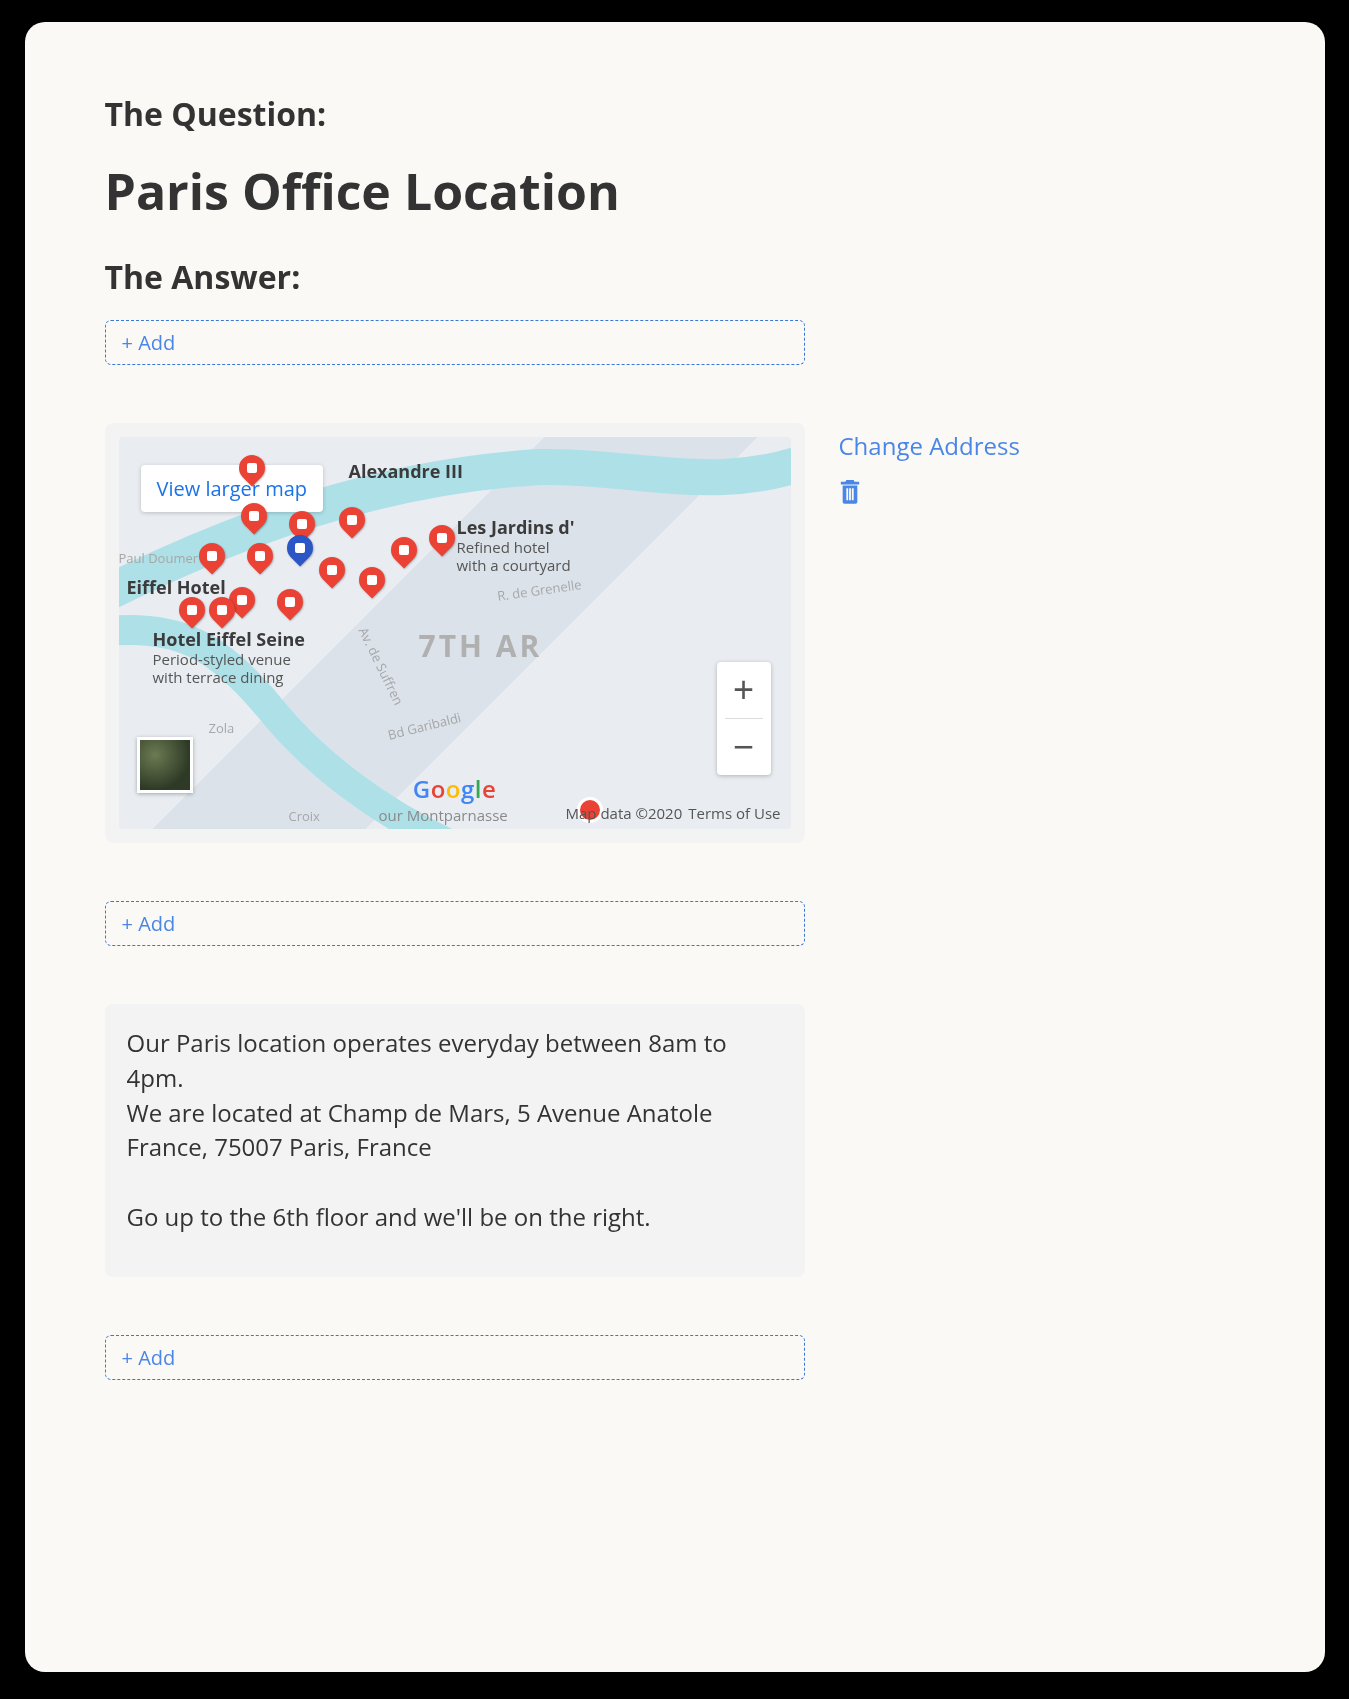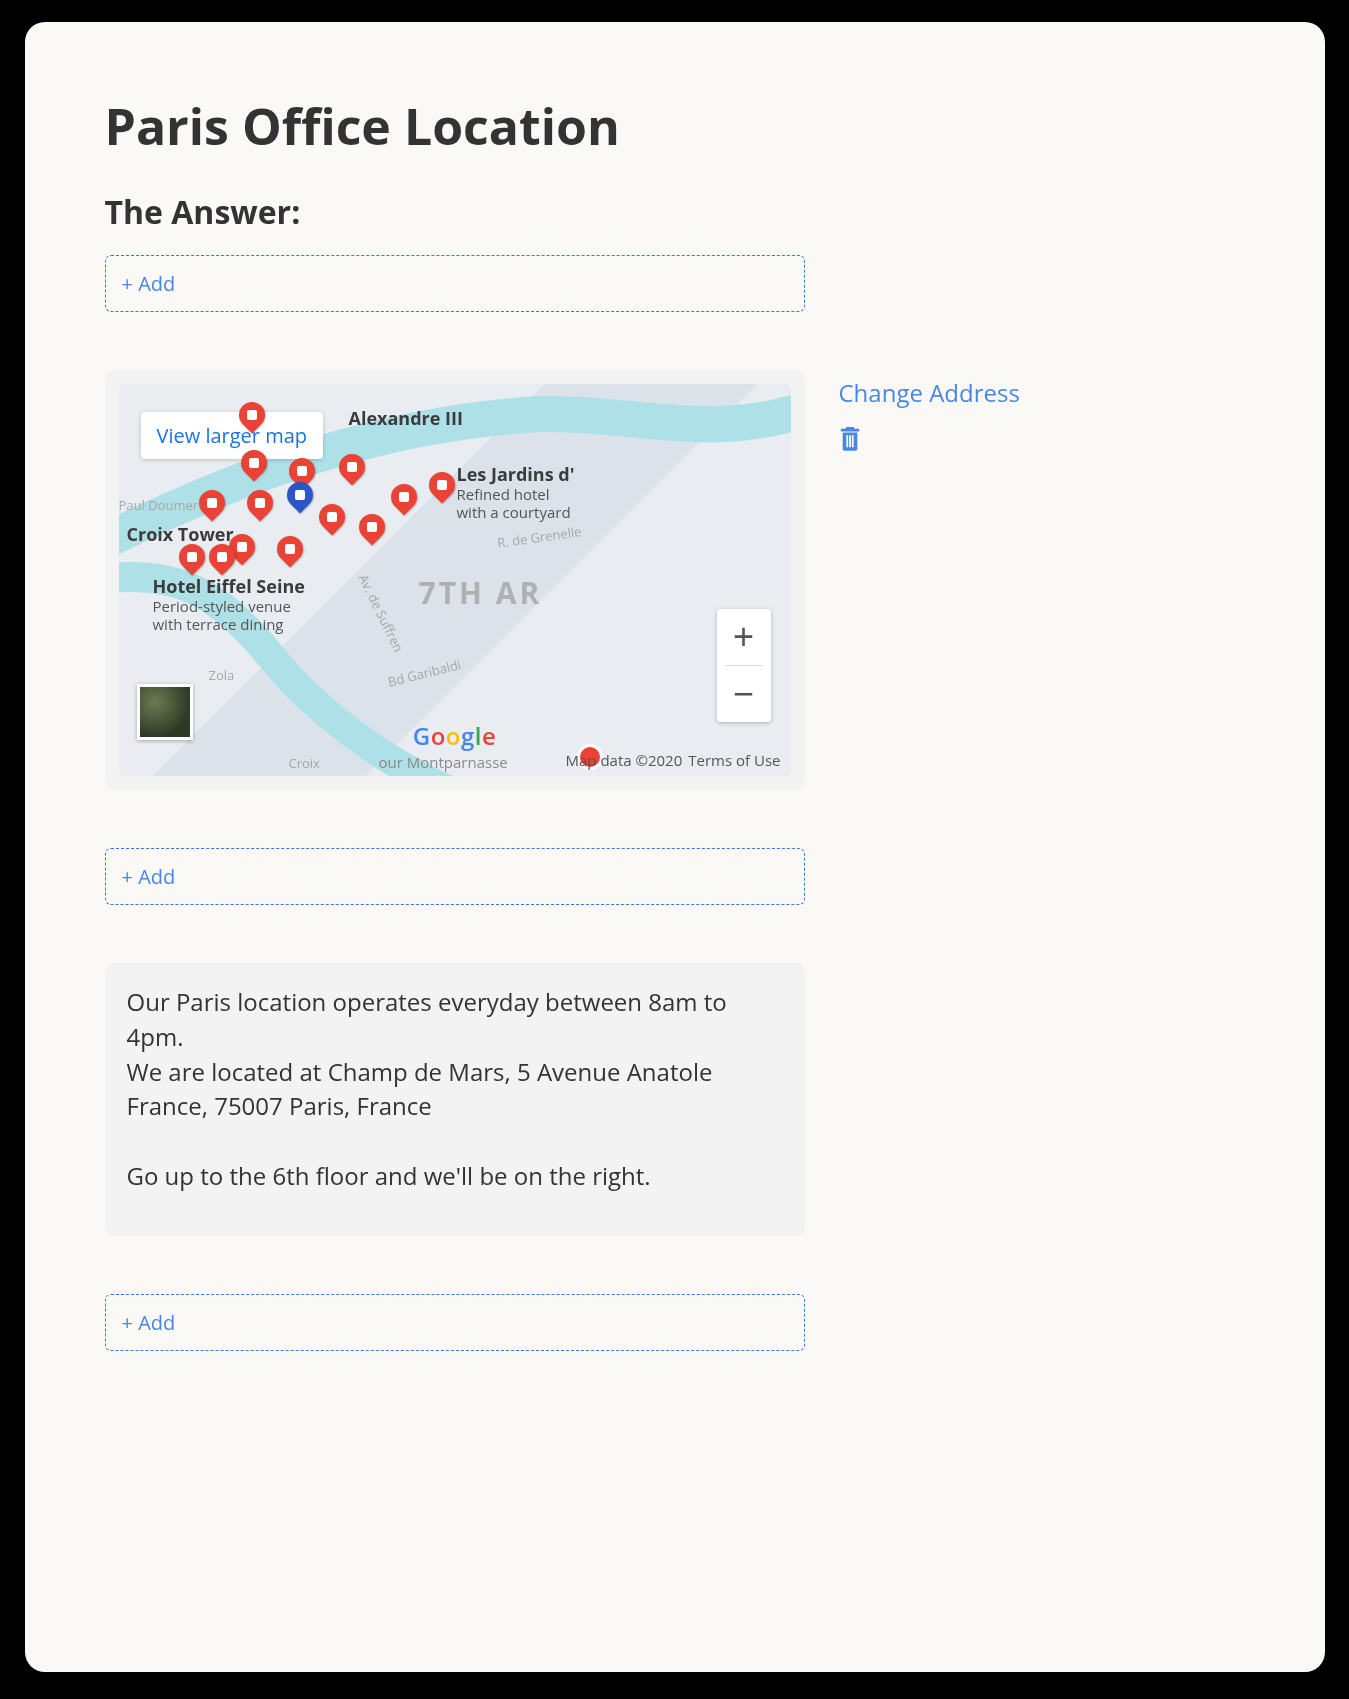--- a/index.html
+++ b/index.html
@@ -45,21 +45,21 @@
     color: #fff;
     font-size: 28px;
     padding: 10px 26px;
     border-radius: 6px;
     cursor: pointer;
   }
   .add-slot {
     width: 700px;
     border: 1.5px dashed #3a78d8;
     border-radius: 6px;
-    padding: 14px 16px;
+    padding: 8px 16px;
     color: #4a86e6;
     font-size: 20px;
     cursor: pointer;
     background: transparent;
   }
   .block-row {
     display: flex;
     gap: 34px;
     margin-top: 58px;
     margin-bottom: 58px;
@@ -164,20 +164,21 @@
   .photo-pin{
      position:absolute;width:26px;height:26px;border-radius:50%;
      background:#ea4335;border:3px solid #fff;
   }
 </style>
 </head>
 <body>
 
 <div class="card">
 
+  <h2 class="section-label">The Question:</h2>
   <h1 class="title">Paris Office Location</h1>
 
 
   <h2 class="section-label">The Answer:</h2>
 
   <div class="add-slot">+ Add</div>
 
   <div class="block-row">
     <div class="block-main">
       <div class="map">
@@ -202,21 +203,21 @@
         <div class="pin" style="top:150px;left:110px"></div>
         <div class="pin" style="top:152px;left:158px"></div>
         <div class="pin" style="top:160px;left:60px"></div>
         <div class="pin" style="top:160px;left:90px"></div>
         <div class="photo-pin" style="top:360px;left:458px"></div>
 
         <div class="poi-label" style="top:22px;left:230px">Alexandre III</div>
         <div class="poi-label" style="top:78px;left:338px">Les Jardins d'</div>
         <div class="poi-sub" style="top:100px;left:338px">Refined hotel</div>
         <div class="poi-sub" style="top:118px;left:338px">with a courtyard</div>
-        <div class="poi-label" style="top:138px;left:8px">Croix Tower</div>
+        <div class="poi-label" style="top:138px;left:8px">Eiffel Hotel</div>
         <div class="poi-label" style="top:190px;left:34px">Hotel Eiffel Seine</div>
         <div class="poi-sub" style="top:212px;left:34px">Period-styled venue</div>
         <div class="poi-sub" style="top:230px;left:34px">with terrace dining</div>
         <div class="poi-sub" style="top:368px;left:260px;color:#8a8a8a">our Montparnasse</div>
 
         <div class="street" style="top:112px;left:0px">Paul Doumer</div>
         <div class="street" style="top:144px;left:378px;transform:rotate(-8deg)">R. de Grenelle</div>
         <div class="street" style="top:220px;left:220px;transform:rotate(64deg)">Av. de Suffren</div>
         <div class="street" style="top:280px;left:268px;transform:rotate(-14deg)">Bd Garibaldi</div>
         <div class="street" style="top:282px;left:90px">Zola</div>

